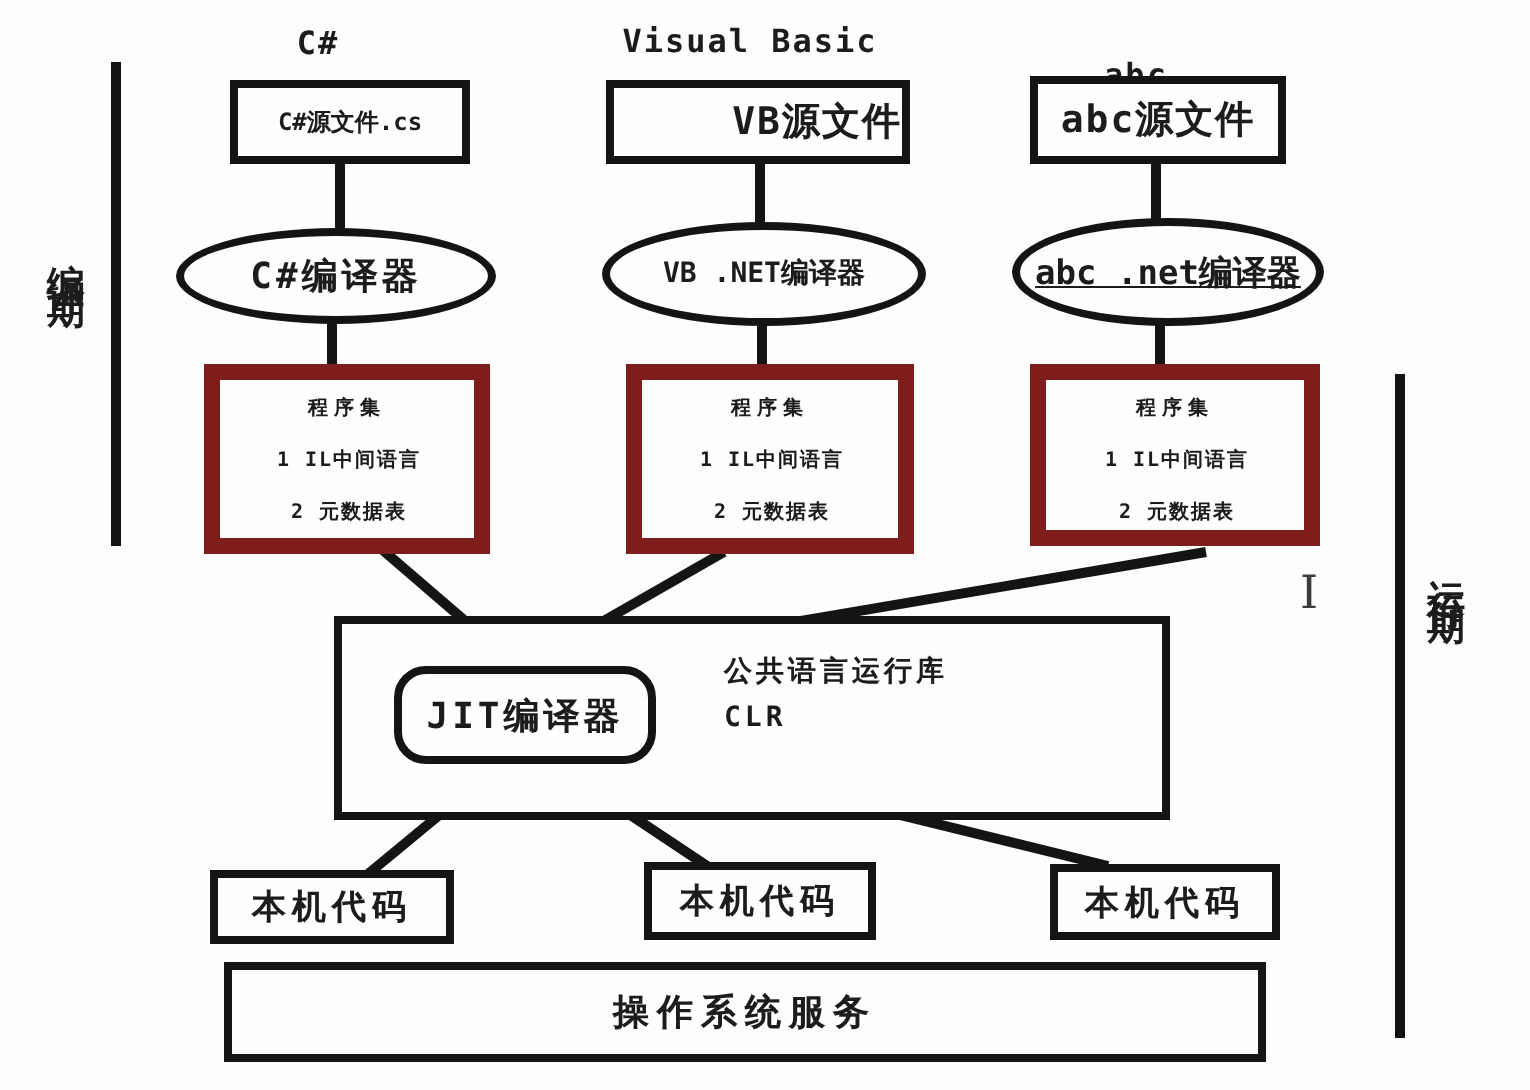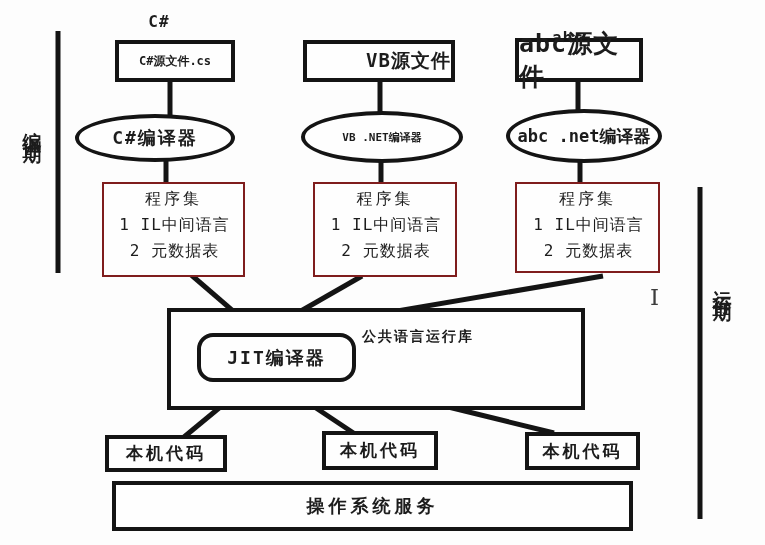--- a/index.html
+++ b/index.html
@@ -27,22 +27,22 @@
     background:#fefefe;
     display:flex;align-items:center;justify-content:center;
     font-weight:bold;
   }
   .lang-label{
     font-size:16px;font-weight:bold;
     text-align:center;letter-spacing:1px;
     white-space:nowrap;
   }
   .asm-box{
-    border:2px solid #7f1d1d;background:#fefefe;
-    font-weight:normal;font-size:16px;
+    border:8px solid #7f1d1d;background:#fefefe;
+    font-weight:bold;font-size:10px;
     padding:2px 6px 0 6px;
     line-height:26px;
   }
   .asm-title{text-align:center;letter-spacing:3px;}
   .asm-line{text-align:center;padding-left:2px;letter-spacing:1px;white-space:nowrap;}
   .vlabel{
     writing-mode:vertical-lr;
     text-orientation:upright;
     font-size:19px;font-weight:bold;
     letter-spacing:7px;
@@ -79,64 +79,66 @@
     <line x1="189" y1="273" x2="261" y2="335" stroke="#141414" stroke-width="5"></line>
     <line x1="362" y1="276" x2="259" y2="335" stroke="#141414" stroke-width="5"></line>
     <line x1="603" y1="276" x2="262" y2="334" stroke="#141414" stroke-width="5"></line>
 
     <line x1="253" y1="380" x2="184" y2="437" stroke="#141414" stroke-width="5"></line>
     <line x1="277" y1="382" x2="358" y2="436" stroke="#141414" stroke-width="5"></line>
     <line x1="326" y1="377" x2="554" y2="433" stroke="#141414" stroke-width="5"></line>
   </svg>
 
   <div class="abs lang-label" style="left:119px;top:12px;width:80px;">C#</div>
+  <div class="abs lang-label" style="left:305px;top:11px;width:140px;">Visual Basic</div>
   <div class="abs lang-label" style="left:528px;top:10px;width:80px;margin-top:18px;">abc</div>
 
   <div class="abs box" style="left:115px;top:40px;width:120px;height:42px;font-size:12px;">
     <span>C#源文件.cs</span>
   </div>
   <div class="abs box" style="left:303px;top:40px;width:152px;height:42px;font-size:19px;letter-spacing:1px;justify-content:flex-end;">
     <span>VB源文件</span>
   </div>
-  <div class="abs box" style="left:515px;top:38px;width:128px;height:44px;font-size:25px;letter-spacing:1px;">
+  <div class="abs box" style="left:515px;top:38px;width:128px;height:44px;font-size:19px;letter-spacing:1px;">
     <span>abc源文件</span>
   </div>
 
-  <div class="abs ellipse" style="left:75px;top:114px;width:160px;height:48px;font-size:18px;letter-spacing:2px;">
+  <div class="abs ellipse" style="left:88px;top:114px;width:160px;height:48px;font-size:18px;letter-spacing:2px;">
     <span>C#编译器</span>
   </div>
-  <div class="abs ellipse" style="left:301px;top:111px;width:162px;height:52px;font-size:11px;">
+  <div class="abs ellipse" style="left:301px;top:111px;width:162px;height:52px;font-size:14px;">
     <span>VB .NET编译器</span>
   </div>
-  <div class="abs ellipse" style="left:506px;top:109px;width:156px;height:54px;font-size:17px;">
+  <div class="abs ellipse" style="left:506px;top:109px;width:156px;height:54px;font-size:17px;text-decoration:underline;">
     <span>abc .net编译器</span>
   </div>
 
   <div class="abs asm-box" style="left:102px;top:182px;width:143px;height:95px;">
     <div class="asm-title">程序集</div>
     <div class="asm-line">1 IL中间语言</div>
     <div class="asm-line">2 元数据表</div>
   </div>
   <div class="abs asm-box" style="left:313px;top:182px;width:144px;height:95px;">
     <div class="asm-title">程序集</div>
     <div class="asm-line">1 IL中间语言</div>
     <div class="asm-line">2 元数据表</div>
   </div>
   <div class="abs asm-box" style="left:515px;top:182px;width:145px;height:91px;">
     <div class="asm-title">程序集</div>
     <div class="asm-line">1 IL中间语言</div>
     <div class="asm-line">2 元数据表</div>
   </div>
 
   <div class="abs box" style="left:167px;top:308px;width:418px;height:102px;justify-content:flex-start;"></div>
-  <div class="abs box" style="left:197px;top:333px;width:159px;height:49px;border-radius:16px;font-size:18px;letter-spacing:2px;">
+  <div class="abs box" style="left:197px;top:333px;width:131px;height:49px;border-radius:16px;font-size:18px;letter-spacing:2px;">
     <span>JIT编译器</span>
   </div>
   <div class="abs clr-text" style="left:362px;top:325px;">
     <div>公共语言运行库</div>
+    <div>CLR</div>
   </div>
 
   <div class="abs box" style="left:105px;top:435px;width:122px;height:37px;font-size:17px;letter-spacing:3px;">
     <span>本机代码</span>
   </div>
   <div class="abs box" style="left:322px;top:431px;width:116px;height:39px;font-size:17px;letter-spacing:3px;">
     <span>本机代码</span>
   </div>
   <div class="abs box" style="left:525px;top:432px;width:115px;height:38px;font-size:17px;letter-spacing:3px;">
     <span>本机代码</span>

